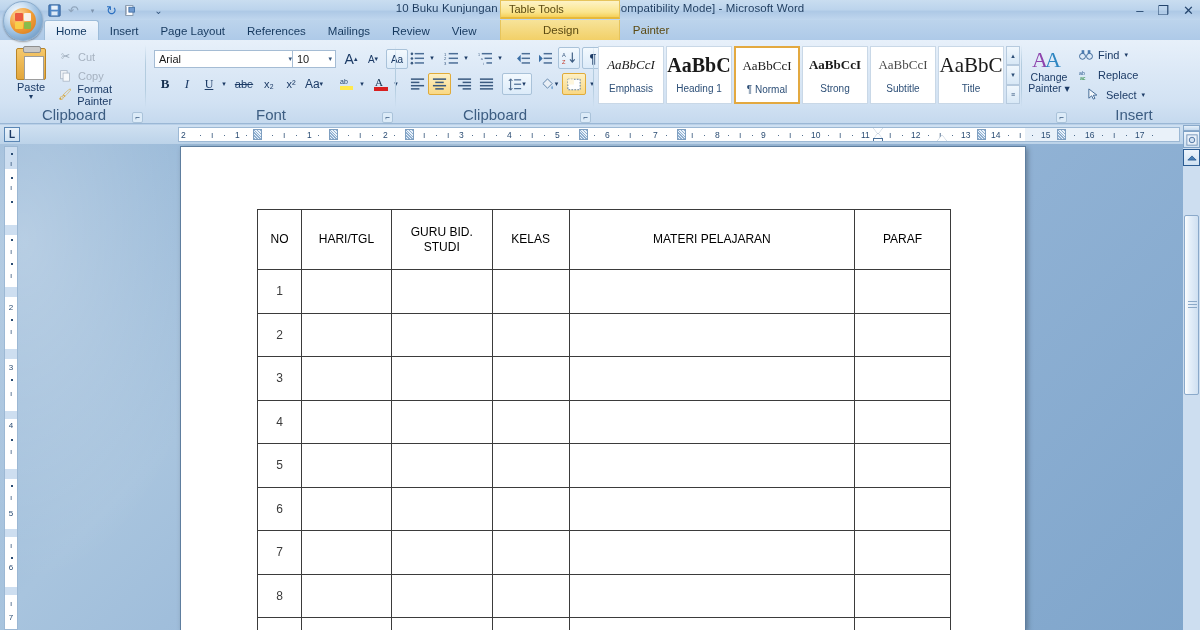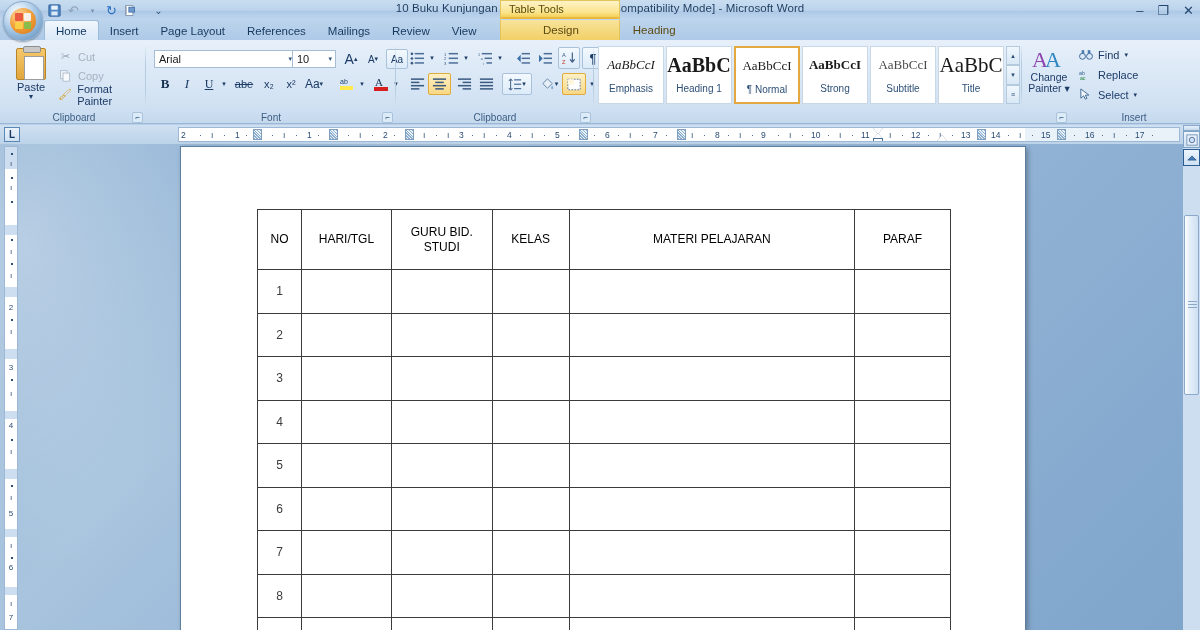--- a/index.html
+++ b/index.html
@@ -84,21 +84,21 @@
 
   
   .ribbon {
     position: absolute; left: 0; top: 40px; width: 1200px; height: 84px;
     background: linear-gradient(to bottom,#e7f0fa 0%,#dbe8f6 40%,#d2e2f3 75%,#c5d9ee 100%);
     border-bottom: 1px solid #9ab7d5;
   }
   .rgroup { position: absolute; top: 0; height: 84px; }
   .rgroup .glabel {
     position: absolute; bottom: 1px; width: 100%; text-align: center;
-    font-size: 10px; color: #3c5d82;
+    font-size: 15px; color: #3c5d82;
   }
   .rgroup .gdiv {
     position:absolute; right:0; top:5px; bottom:16px; width:1px;
     background: linear-gradient(to bottom, rgba(255,255,255,0) 0%, #b3ccdf 30%, #b3ccdf 70%, rgba(255,255,255,0) 100%);
   }
   .dlg-launch {
     position:absolute; bottom:1px; right:3px; width:11px; height:11px;
     border:1px solid #aac3da; background:#dcebf8; border-radius:2px;
     font-size:8px; color:#3c5d82; text-align:center; line-height:9px;
   }
@@ -277,21 +277,21 @@
     <div class="tab active">Home</div>
     <div class="tab">Insert</div>
     <div class="tab">Page Layout</div>
     <div class="tab">References</div>
     <div class="tab">Mailings</div>
     <div class="tab">Review</div>
     <div class="tab">View</div>
   </div>
   <div class="ctx-tabs">
     <div class="tab ctx">Design</div>
-    <div class="tab ctx">Heading</div>
+    <div class="tab ctx">Painter</div>
   </div>
 </div>
 
 <div class="ribbon">
 
   <div class="rgroup" id="grp-clipboard">
     <div class="paste-btn">
       <div class="clipimg"></div>
       <div class="plabel">Paste</div>
       <div class="parrow">▾</div>
@@ -580,21 +580,21 @@
     </div>
     <div class="cmdrow" style="left:8px; top:26px;">
       <span class="mini-ico">
         <svg width="14" height="12" viewBox="0 0 16 13">
             <text x="0" y="7" font-size="6" fill="#2f5c8f">ab</text>
             <text x="1" y="12.5" font-size="6" fill="#2a8a3e">ac</text>
           </svg>
       </span>
       <span>Replace</span>
     </div>
-    <div class="cmdrow" style="left:8px; top:46px;">
+    <div class="cmdrow" style="left:16px; top:46px;">
       <span class="mini-ico">
         <svg width="13" height="13" viewBox="0 0 14 14">
             <path d="M2 1 L2 11 L5 8.4 L6.8 12 L8.6 11.2 L6.8 7.8 L10.6 7.6 Z" fill="#f3f7fb" stroke="#3d6492"></path>
           </svg>
       </span>
       <span>Select</span>
       <span style="font-size:7px;">▾</span>
     </div>
     <div class="glabel">Insert</div>
   </div>

